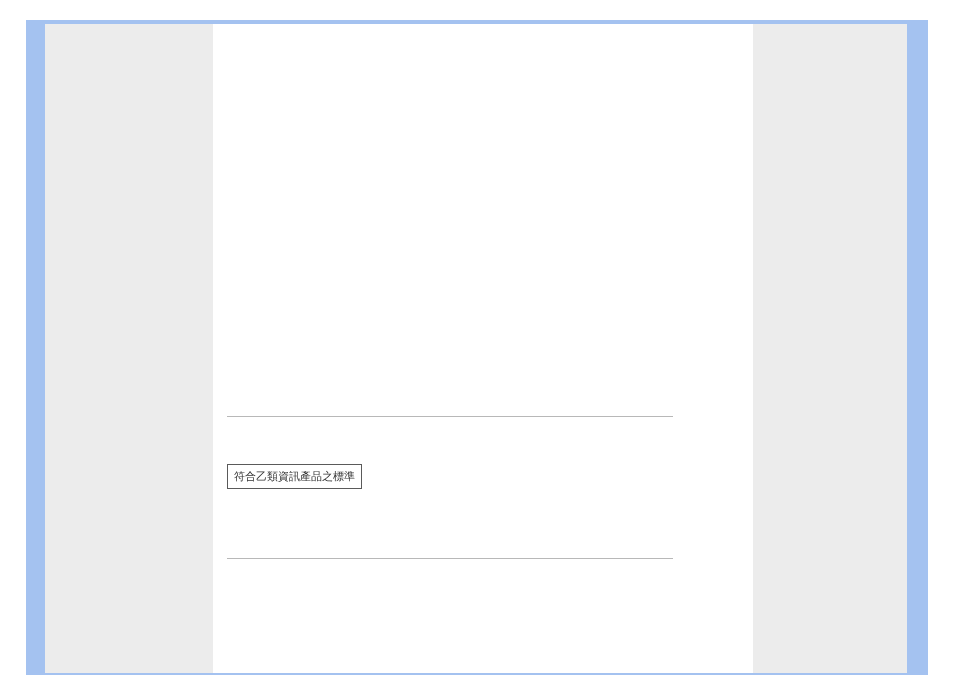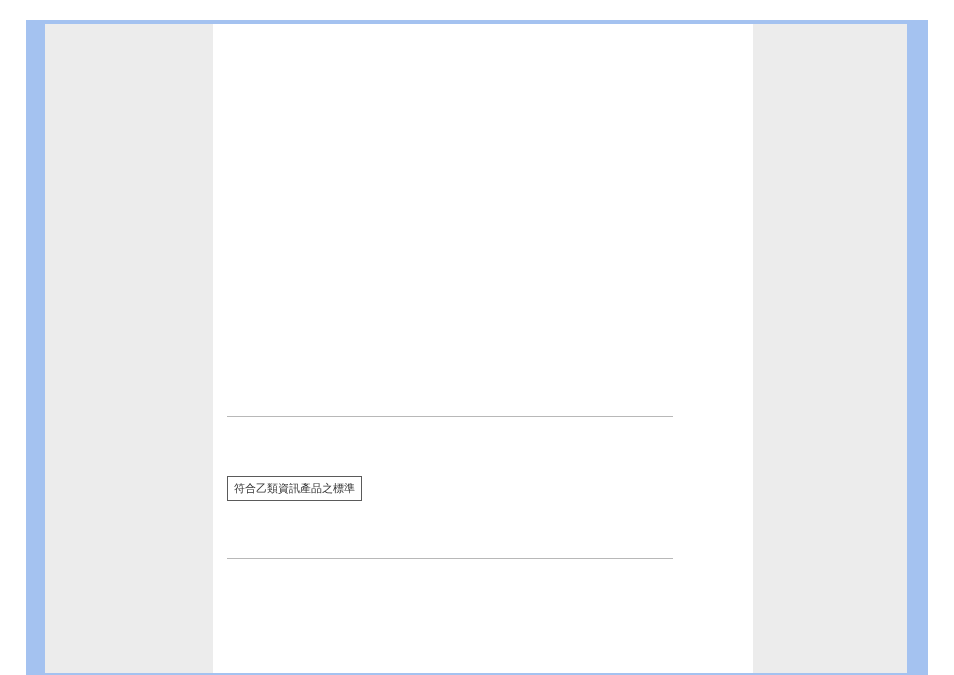--- a/index.html
+++ b/index.html
@@ -82,21 +82,21 @@
       position: absolute;
       top: 534px;
       left: 0;
       right: 0;
       height: 1px;
       background: #b8b8b8;
     }
     
     .text-box {
       position: absolute;
-      top: 452px;
+      top: 440px;
       left: 0;
       padding: 4px 6px;
       border: 1px solid #5a5a5a;
       font-size: 11px;
       color: #333333;
       background: #ffffff;
       white-space: nowrap;
     }
   </style>
 </head>

